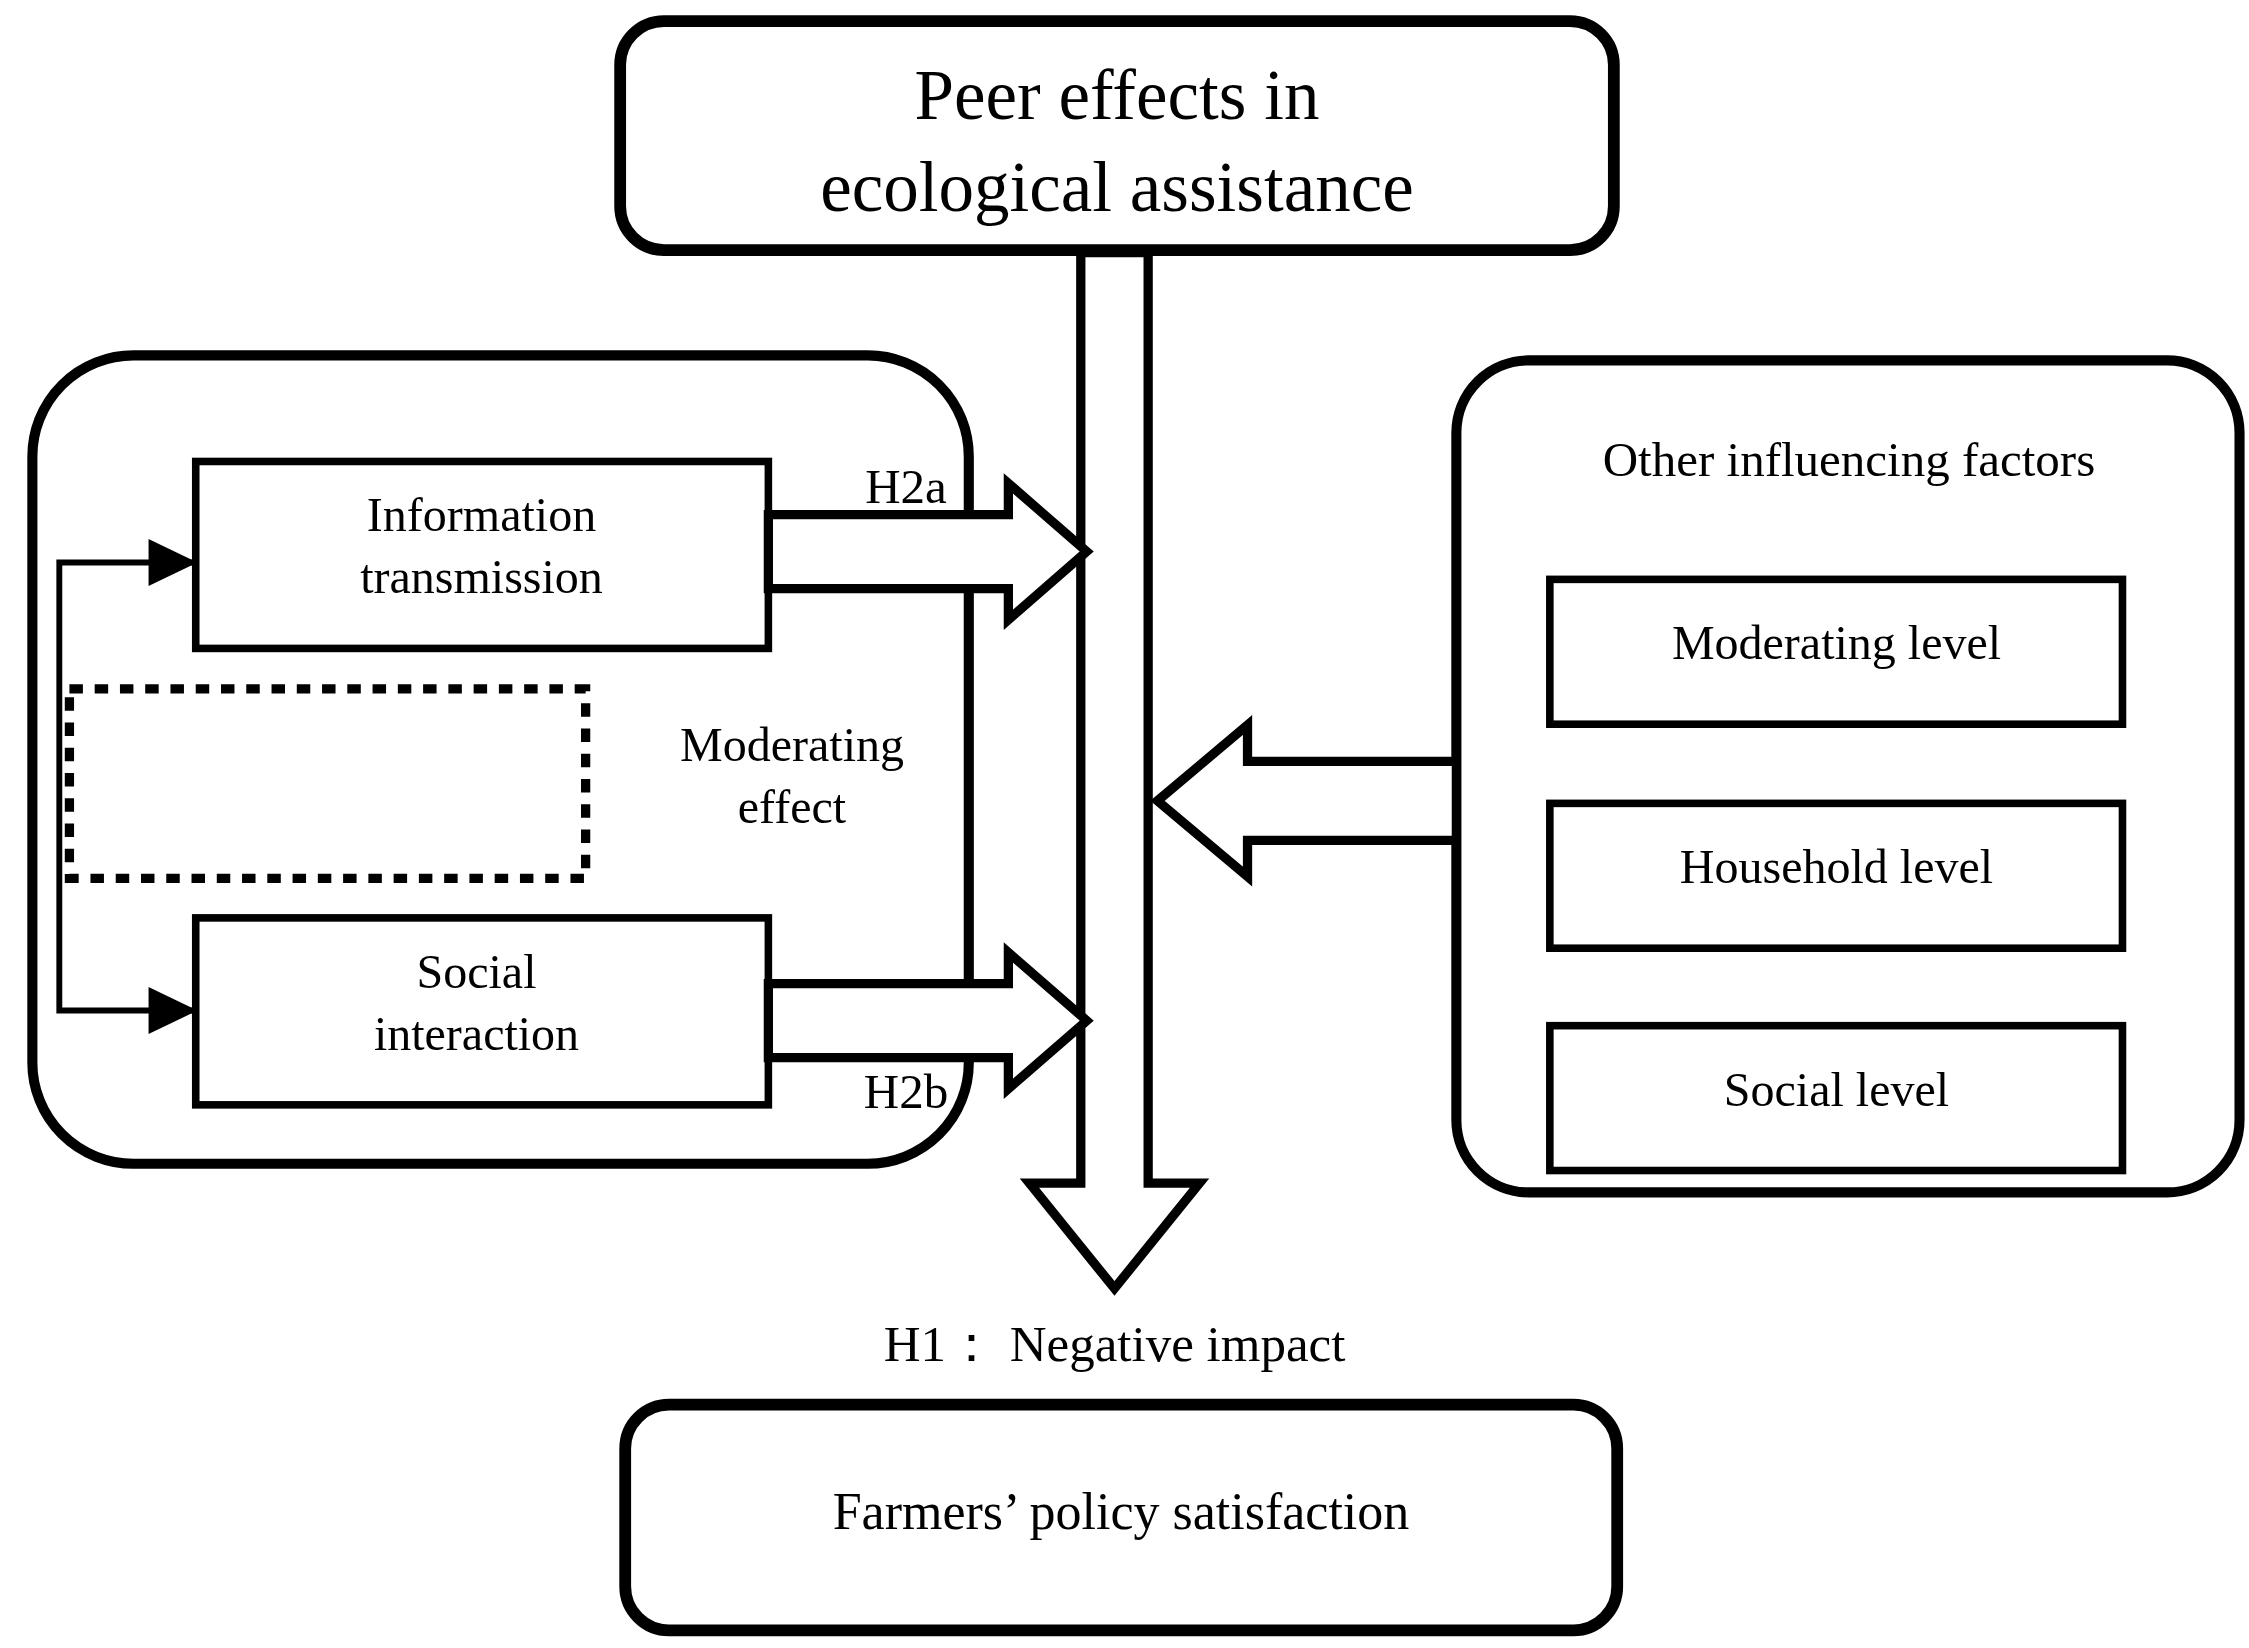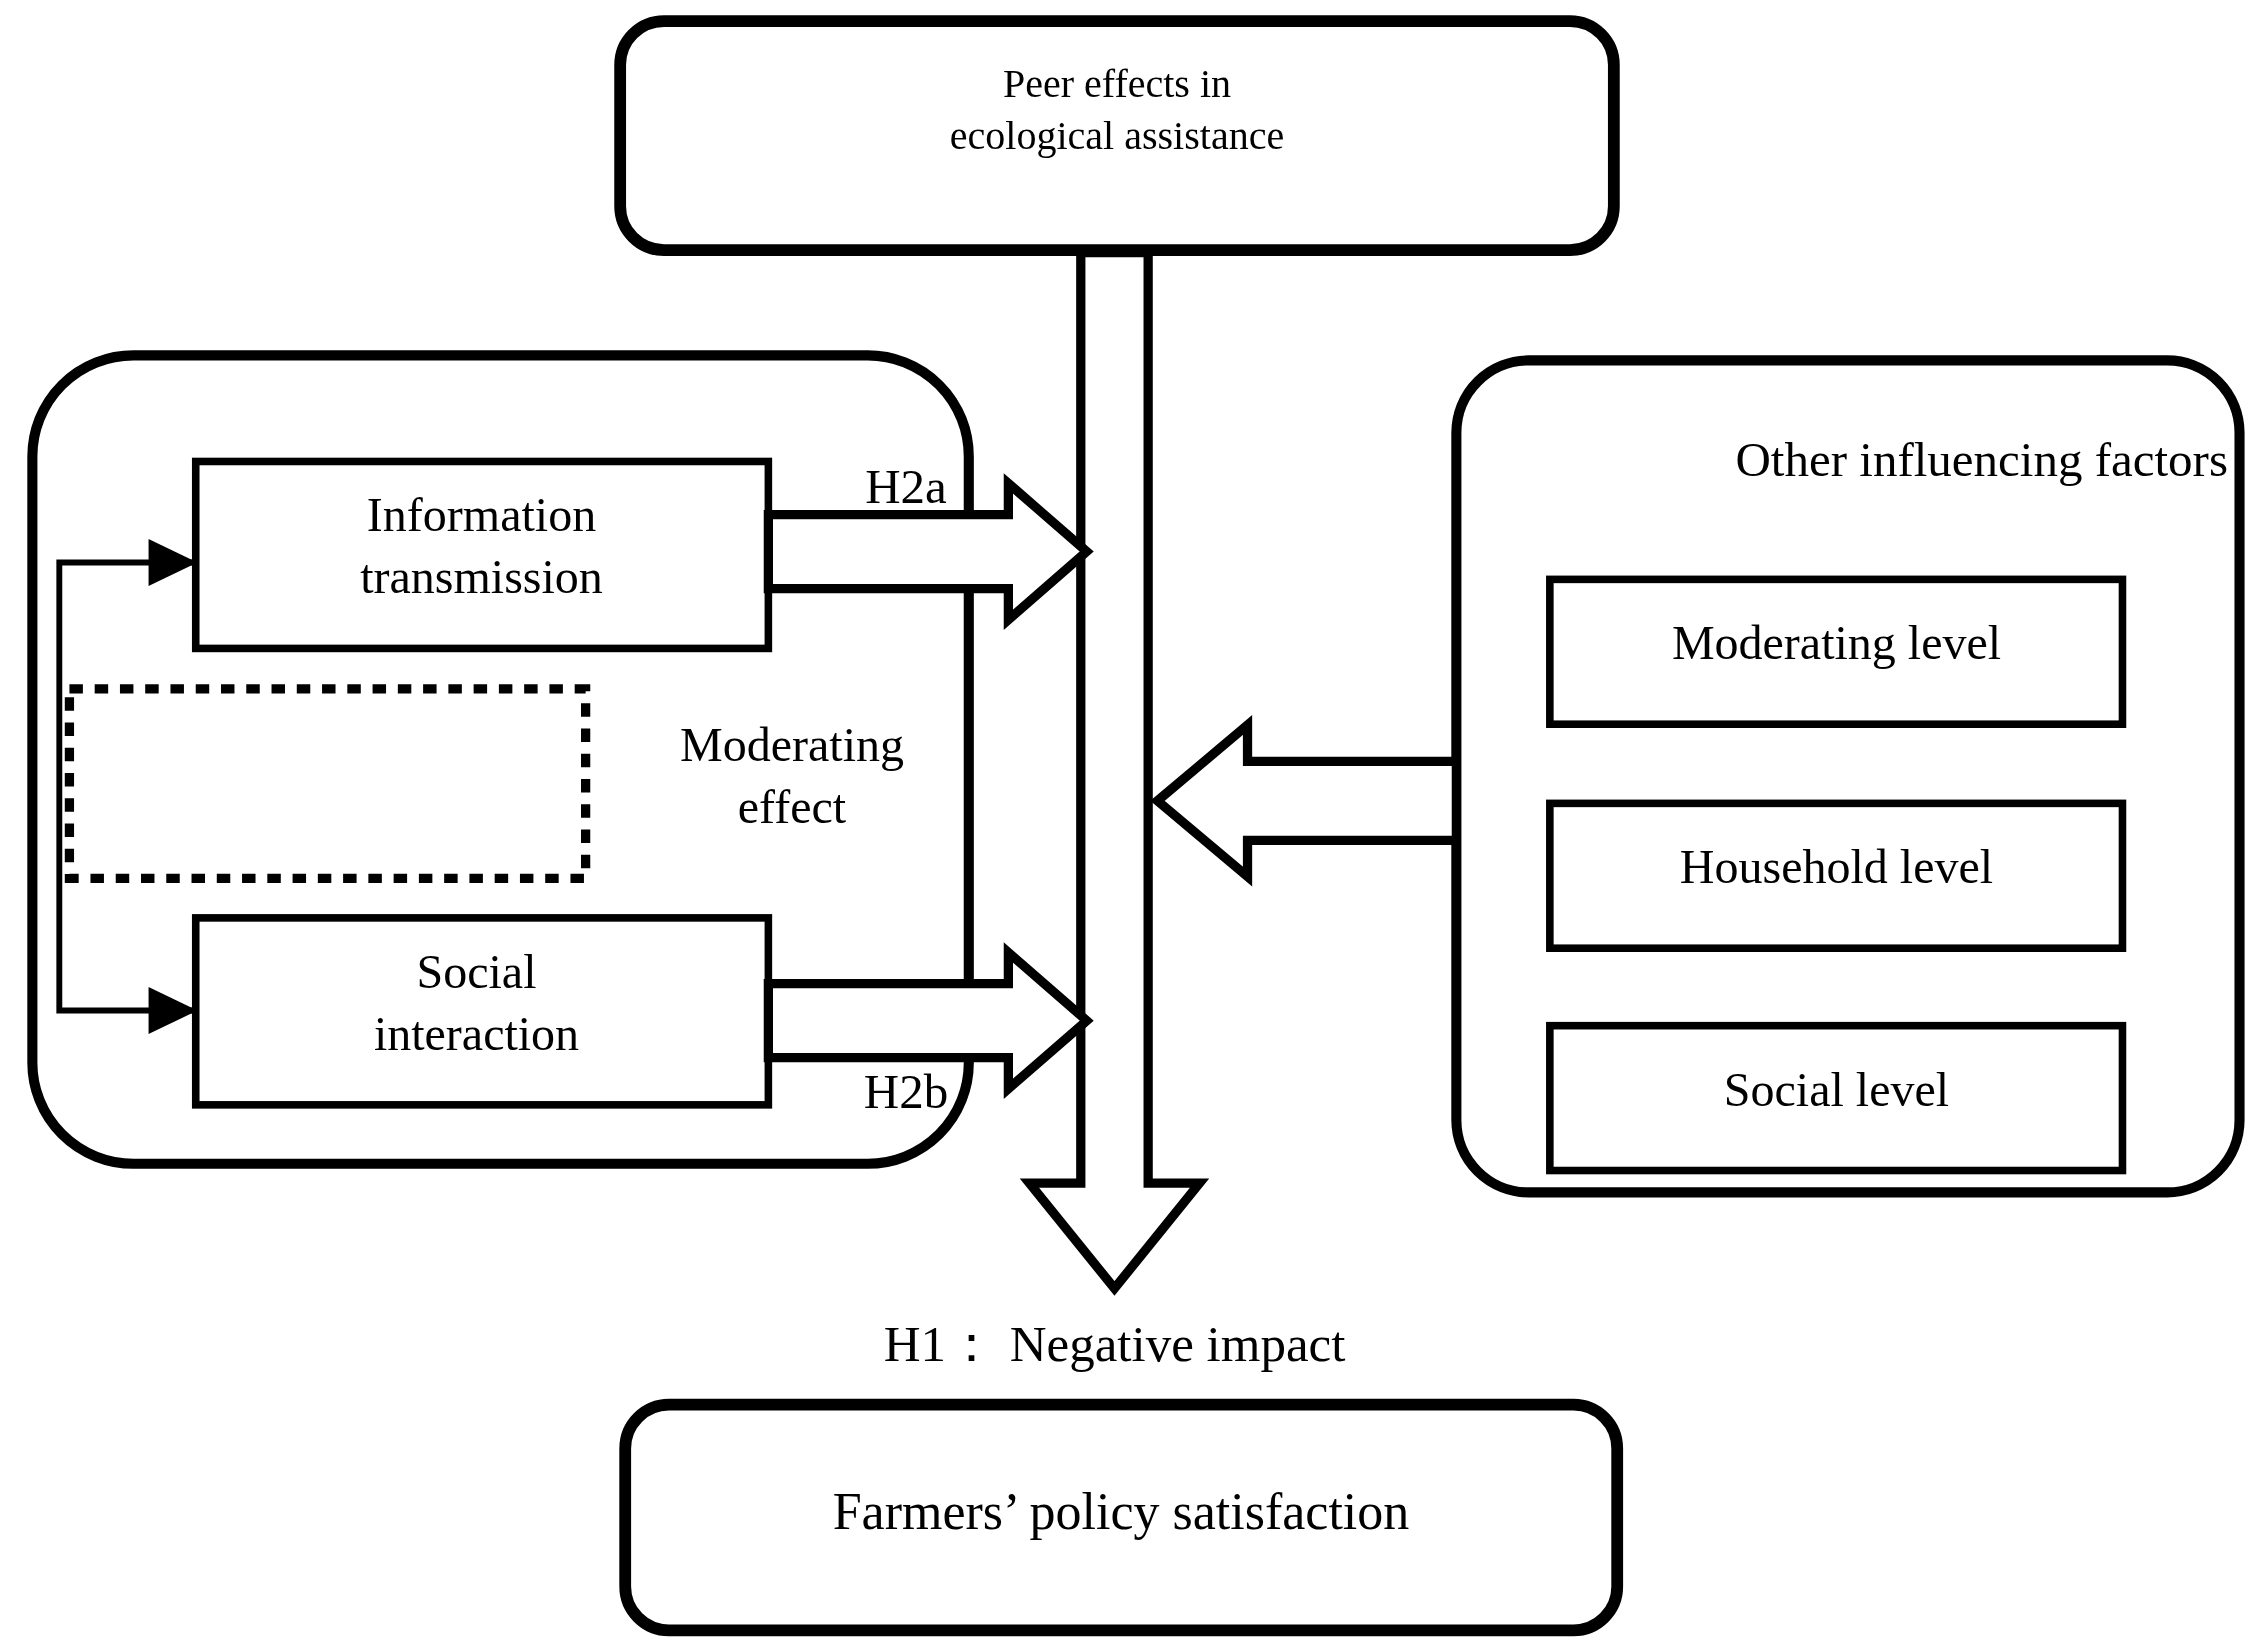--- a/index.html
+++ b/index.html
@@ -69,38 +69,38 @@
     </g>
 
     <g>
       <rect x="1840" y="688" width="680" height="172" fill="#ffffff" stroke="#000000" stroke-width="9"></rect>
       <rect x="1840" y="954" width="680" height="172" fill="#ffffff" stroke="#000000" stroke-width="9"></rect>
       <rect x="1840" y="1218" width="680" height="172" fill="#ffffff" stroke="#000000" stroke-width="9"></rect>
     </g>
 
   </svg>
 
-  <div class="lbl" style="left:620px;top:58px;width:994px;font-size:40px;">Peer effects in
+  <div class="lbl" style="left:620px;top:49px;width:994px;font-size:71px;">Peer effects in
 ecological assistance</div>
 
   <div class="lbl" style="left:195px;top:484px;width:573px;font-size:48px;">Information
 transmission</div>
 
   <div class="lbl" style="left:190px;top:941px;width:573px;font-size:48px;">Social
 interaction</div>
 
 
   <div class="lbl" style="left:615px;top:714px;width:354px;font-size:48px;">Moderating
 effect</div>
 
   <div class="lbl" style="left:826px;top:455px;width:160px;font-size:49px;">H2a</div>
 
   <div class="lbl" style="left:826px;top:1060px;width:160px;font-size:49px;">H2b</div>
 
-  <div class="lbl" style="left:1470px;top:428px;width:758px;font-size:49px;text-align:right;">Other influencing factors</div>
+  <div class="lbl" style="left:1470px;top:428px;width:758px;font-size:49px;">Other influencing factors</div>
 
   <div class="lbl" style="left:1550px;top:612px;width:573px;font-size:48px;">Moderating level</div>
 
   <div class="lbl" style="left:1550px;top:836px;width:573px;font-size:48px;">Household level</div>
 
   <div class="lbl" style="left:1550px;top:1059px;width:573px;font-size:48px;">Social level</div>
 
   <div class="lbl" style="left:609px;top:1311px;width:1011px;font-size:51px;">H1： Negative impact</div>
 
   <div class="lbl" style="left:625px;top:1478px;width:992px;font-size:52px;">Farmers’ policy satisfaction</div>

